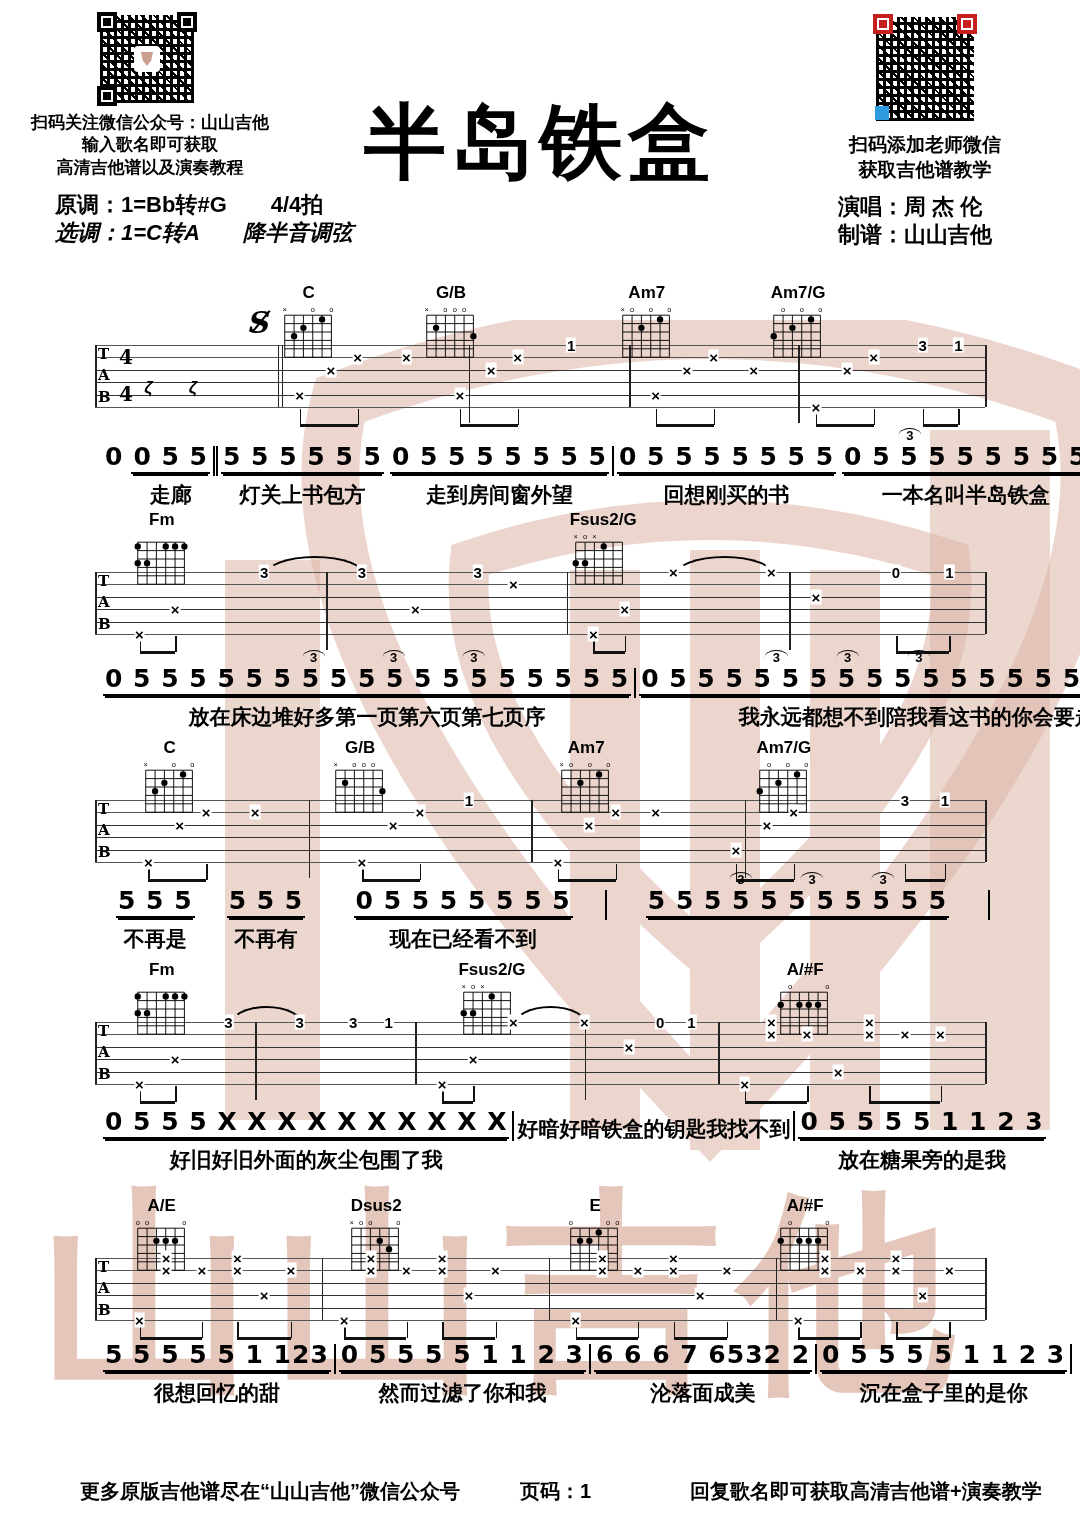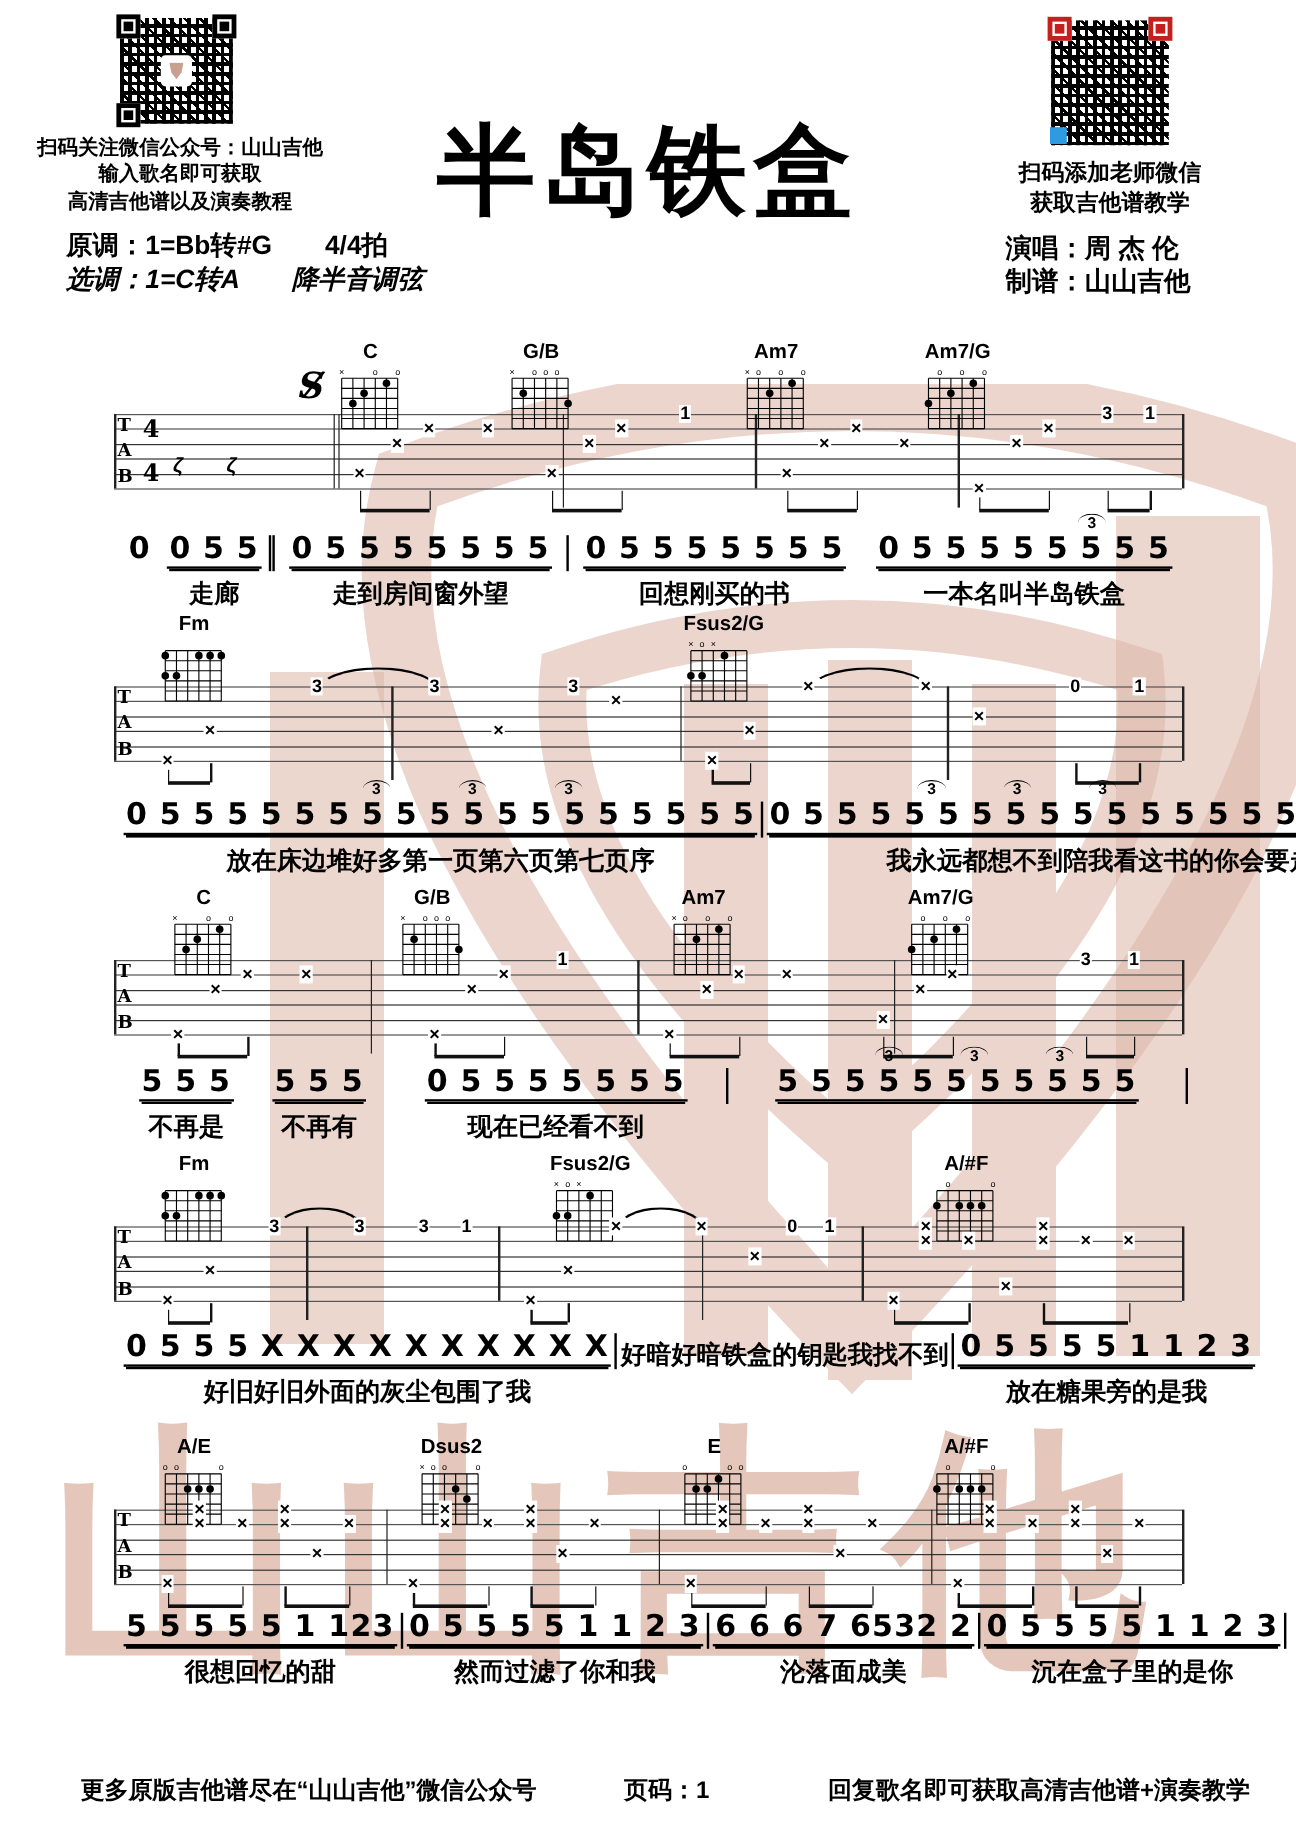--- a/index.html
+++ b/index.html
@@ -765,20 +765,21 @@
             <circle cx="24" cy="25.5" r="3.4"></circle>
             <circle cx="34" cy="25.5" r="3.4"></circle>
             <circle cx="44" cy="25.5" r="3.4"></circle>
           </svg></div>
       </div>
     </div>
     <div class="mline" style="top: 443px;">
       <div class="cell" style="flex-grow: 2;"><div class="notes">0</div><div class="lyr"></div></div>
       <div class="cell" style="flex-grow: 3;"><div class="notes u">0 5 5</div><div class="lyr">走廊</div></div>
       <div class="mbar dbl"></div>
+      <div class="cell" style="flex-grow: 6;"><div class="notes u">5 5 5 5 5 5</div><div class="lyr">灯关上书包方</div></div>
       <div class="cell" style="flex-grow: 8;"><div class="notes u">0 5 5 5 5 5 5 5</div><div class="lyr">走到房间窗外望</div></div>
       <div class="mbar"></div>
       <div class="cell" style="flex-grow: 8;"><div class="notes u">0 5 5 5 5 5 5 5</div><div class="lyr">回想刚买的书</div></div>
       <div class="cell" style="flex-grow: 9;"><div class="notes u">0 5 5 5 5 5 5 5 5</div><div class="lyr">一本名叫半岛铁盒</div></div>
       <div class="trip" style="left: 91%;">3</div>
     </div>
     <div class="mline" style="top: 665px;">
       <div class="cell" style="flex-grow: 19;"><div class="notes u">0 5 5 5 5 5 5 5 5 5 5 5 5 5 5 5 5 5 5</div><div class="lyr">放在床边堆好多第一页第六页第七页序</div></div>
       <div class="mbar"></div>
       <div class="cell" style="flex-grow: 20;"><div class="notes u">0 5 5 5 5 5 5 5 5 5 5 5 5 5 5 5 5 5 5 5</div><div class="lyr">我永远都想不到陪我看这书的你会要走</div></div>
@@ -812,15 +813,15 @@
       <div class="mbar"></div>
       <div class="cell" style="flex-grow: 9;"><div class="notes u">0 5 5 5 5 1 1 2 3</div><div class="lyr">然而过滤了你和我</div></div>
       <div class="mbar"></div>
       <div class="cell" style="flex-grow: 8;"><div class="notes u">6 6 6 7 6532 2</div><div class="lyr">沦落面成美</div></div>
       <div class="mbar"></div>
       <div class="cell" style="flex-grow: 9;"><div class="notes u">0 5 5 5 5 1 1 2 3</div><div class="lyr">沉在盒子里的是你</div></div>
       <div class="mbar"></div>
     </div>
   </div>
 
-<div class="foot" style="left:67px;">更多原版吉他谱尽在“山山吉他”微信公众号</div>
+<div class="foot" style="left:80px;">更多原版吉他谱尽在“山山吉他”微信公众号</div>
 <div class="foot" style="left:520px;">页码：1</div>
 <div class="foot" style="left:690px;">回复歌名即可获取高清吉他谱+演奏教学</div>
 
 </body></html>

